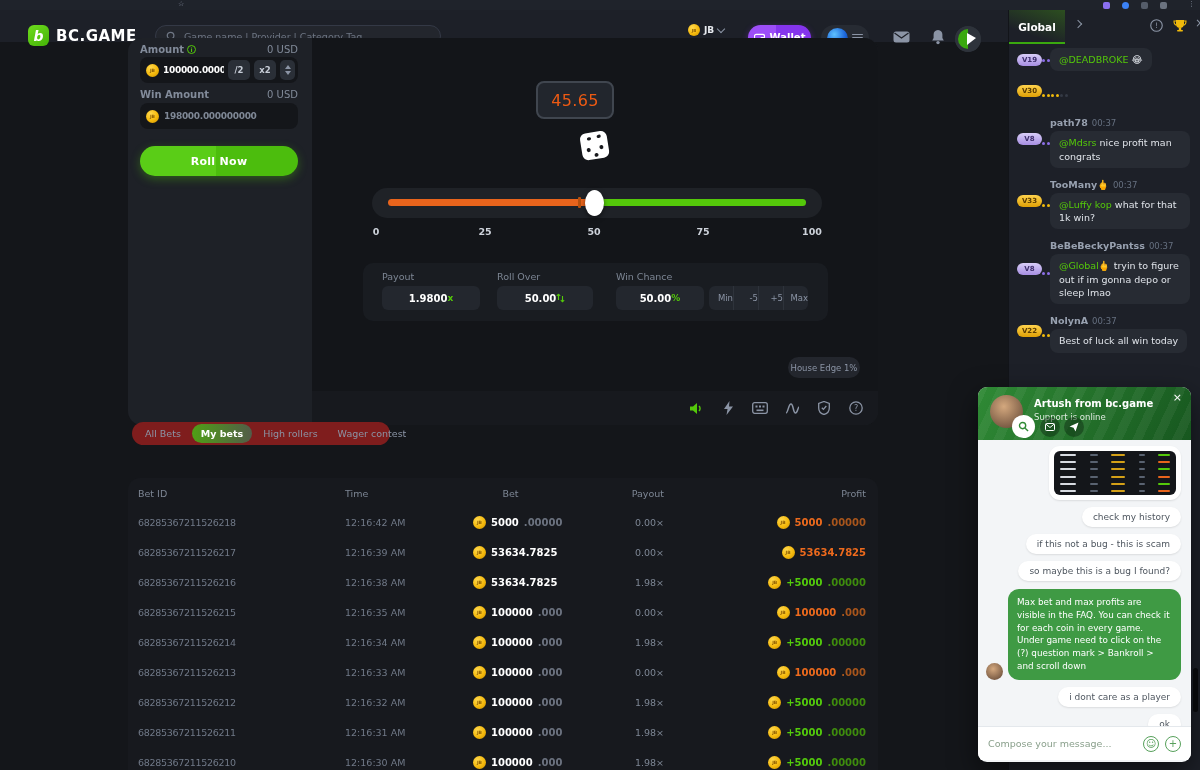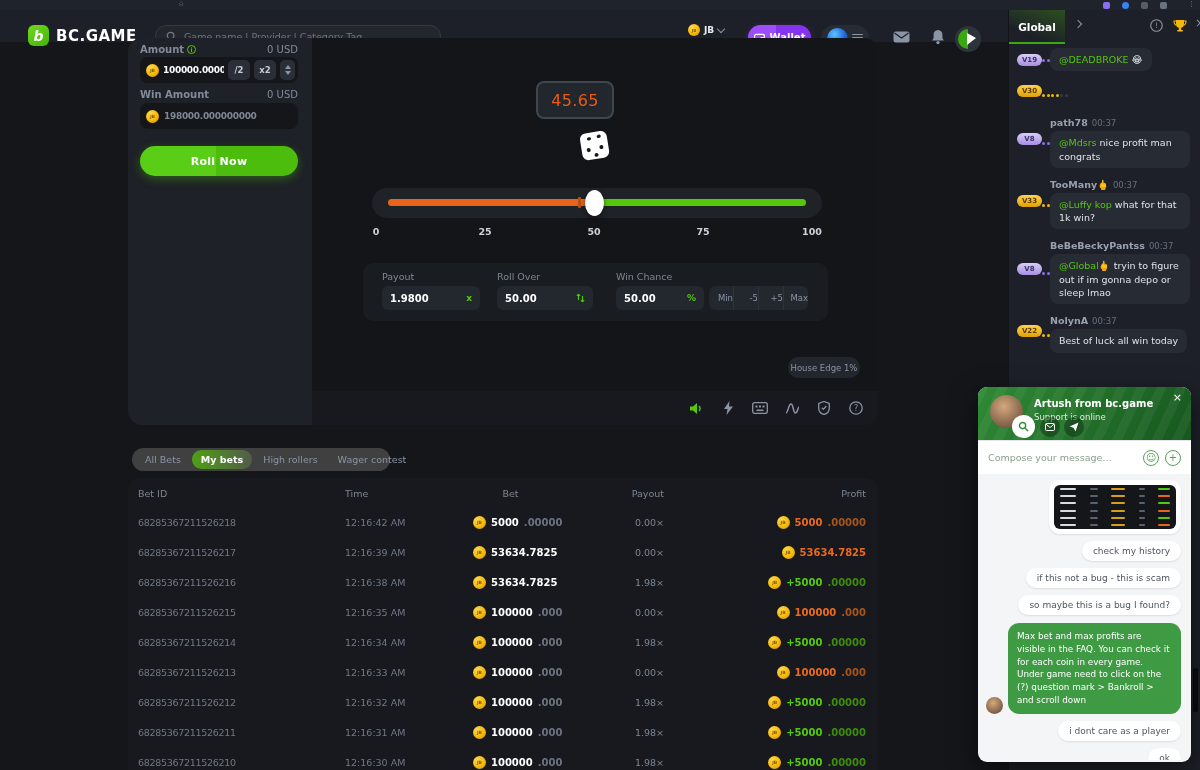--- a/index.html
+++ b/index.html
@@ -63,30 +63,30 @@
   #dice-wrap{left:575px;top:125px;width:40px;height:40px}
 
   #slider-box{left:372px;top:188px;width:450px;height:30px;background:#1f2227;border-radius:15px}
   #slider-track{left:388px;top:199px;width:418px;height:7px;border-radius:4px;background:linear-gradient(90deg,#e8641c 0%,#e8641c 50%,#54c80a 50%,#54c80a 100%)}
   #result-marker{left:578px;top:197px;width:3px;height:11px;background:#b5500f;border-radius:1px}
   #slider-knob{left:585px;top:190px;width:19px;height:26px;background:#fff;border-radius:50%;box-shadow:0 2px 5px rgba(0,0,0,.5)}
   .scale-lbl{top:226px;width:30px;text-align:center;color:#cdd2da;font-size:9.5px;font-weight:bold}
 
   #stats-panel{left:363px;top:263px;width:465px;height:58px;background:#191c21;border-radius:10px}
   .stat-label{top:271px;font-size:9.5px;color:#7d8694}
-  .stat-input{top:286px;height:24px;background:#23272e;border-radius:6px;display:flex;align-items:center;justify-content:space-between;padding:0 8px}
+  .stat-input{top:286px;height:24px;background:#23272e;border-radius:6px;display:flex;align-items:center;justify-content:center;padding:0 8px}
   .stat-val{color:#fff;font-weight:bold;font-size:10px}
   .stat-unit{color:#54c80a;font-size:9px;font-weight:bold}
   #chance-btns{left:709px;top:286px;width:99px;height:24px;background:#23272e;border-radius:6px;display:flex;align-items:center}
   #chance-btns span{flex:1;text-align:right;font-size:8.5px;color:#8b94a5;border-left:1px solid #2e333b;line-height:24px}
   #chance-btns span:first-child{border-left:none}
   #house-edge{left:788px;top:357px;width:72px;height:21px;background:#23262d;border-radius:11px;display:flex;align-items:center;justify-content:center;color:#8b94a5;font-size:8.5px}
 
   
-  #bets-tabs{left:132px;top:448px;width:258px;height:23px;background:#404040;border-radius:12px;display:flex;align-items:center;padding:0 4px;gap:2px}
+  #bets-tabs{left:132px;top:422px;width:258px;height:23px;background:#7f1d1d;border-radius:12px;display:flex;align-items:center;padding:0 4px;gap:2px}
   .tab{font-size:9.5px;color:#8b94a5;padding:0 9px;line-height:19px;white-space:nowrap}
   .tab.active{background:linear-gradient(90deg,#4f9f15,#525c49);border-radius:10px;color:#fff;font-weight:bold}
   #bets-table{left:128px;top:478px;width:750px;height:292px;background:#17191e;border-radius:12px 12px 0 0;overflow:hidden}
   #thead{position:relative;height:30px}
   .th{position:absolute;top:10px;font-size:9.5px;color:#7d8694}
   .trow{position:relative;height:30px}
   .c-id{position:absolute;left:10px;top:9px;font-size:9.5px;color:#707988;letter-spacing:-.3px}
   .c-time{position:absolute;left:217px;top:9px;font-size:9.5px;color:#707988}
   .c-bet{position:absolute;left:345px;top:8px;display:flex;align-items:center;gap:5px}
   .bet-main{color:#fff;font-weight:bold;font-size:10px}
@@ -620,25 +620,20 @@
             <rect x="0.5" y="0.5" width="9" height="7" rx="1" fill="none" stroke="#fff" stroke-width="1"></rect>
             <polyline points="1,1.2 5,4.5 9,1.2" fill="none" stroke="#fff" stroke-width="1"></polyline>
           </svg>
         </div>
       <div class="sh-btn" id="sh-send">
           <svg width="10" height="10" viewBox="0 0 10 10">
             <path d="M0.5 4.5 L9.5 0.5 L6.5 9.5 L4.5 5.8 Z" fill="#fff"></path>
           </svg>
         </div>
     </div>
-    <div id="compose-bar">
-      <span id="compose-input">Compose your message...</span>
-      <span class="compose-ico">☺</span>
-      <span class="compose-ico">+</span>
-    </div>
     <div id="support-body">
         <div class="simg-bubble">
           <div class="sthumb">
             <div class="sthumb-row">
               <i style="width: 16px; background: rgb(215, 219, 225);"></i>
               <i style="width: 8px; background: rgb(89, 98, 112);"></i>
               <i style="width: 14px; background: rgb(212, 160, 23);"></i>
               <i style="width: 6px; background: rgb(89, 98, 112);"></i>
               <i style="width: 12px; background: rgb(84, 200, 10);"></i>
             </div>
@@ -682,16 +677,21 @@
         <div class="sbubble-user">check my history</div>
         <div class="sbubble-user">if this not a bug - this is scam</div>
         <div class="sbubble-user">so maybe this is a bug I found?</div>
         <div class="agent-row">
           <div class="sagent-avatar"></div>
           <div class="sbubble-agent">Max bet and max profits are visible in the FAQ. You can check it for each coin in every game. Under game need to click on the (?) question mark &gt; Bankroll &gt; and scroll down</div>
         </div>
         <div class="sbubble-user">i dont care as a player</div>
         <div class="sbubble-user">ok</div>
       </div>
+    <div id="compose-bar">
+      <span id="compose-input">Compose your message...</span>
+      <span class="compose-ico">☺</span>
+      <span class="compose-ico">+</span>
+    </div>
   </div>
 
   <div class="abs" id="page-scrollbar"></div>
 </div>
 
 </body></html>

